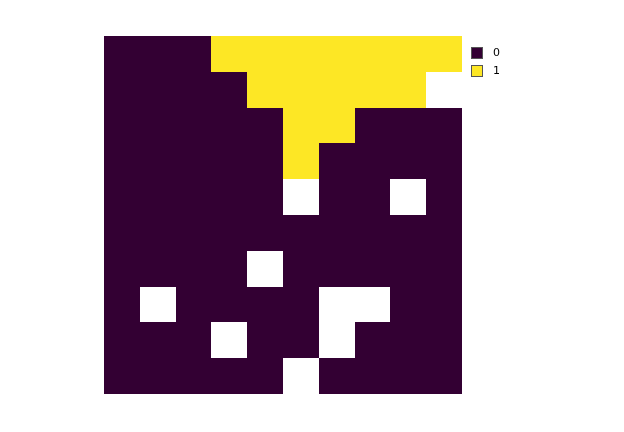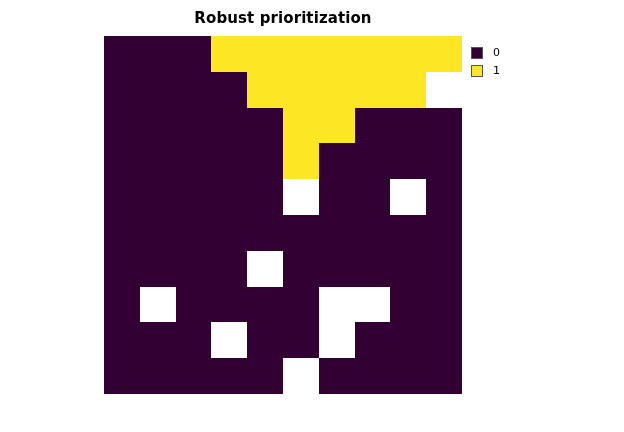--- a/index.html
+++ b/index.html
@@ -91,21 +91,20 @@
     font-size: 11px;
     color: #000000;
     line-height: 12px;
   }
 </style>
 </head>
 <body>
 
 <div id="figure">
 
-  <div id="plot-title">Robust prioritization</div>
 
   <div id="heatmap-axes">
     <div id="heatmap-grid">
         <div class="heat-cell" style="background: rgb(51, 0, 51);"></div>
         <div class="heat-cell" style="background: rgb(51, 0, 51);"></div>
         <div class="heat-cell" style="background: rgb(51, 0, 51);"></div>
         <div class="heat-cell" style="background: rgb(253, 231, 37);"></div>
         <div class="heat-cell" style="background: rgb(253, 231, 37);"></div>
         <div class="heat-cell" style="background: rgb(253, 231, 37);"></div>
         <div class="heat-cell" style="background: rgb(253, 231, 37);"></div>

